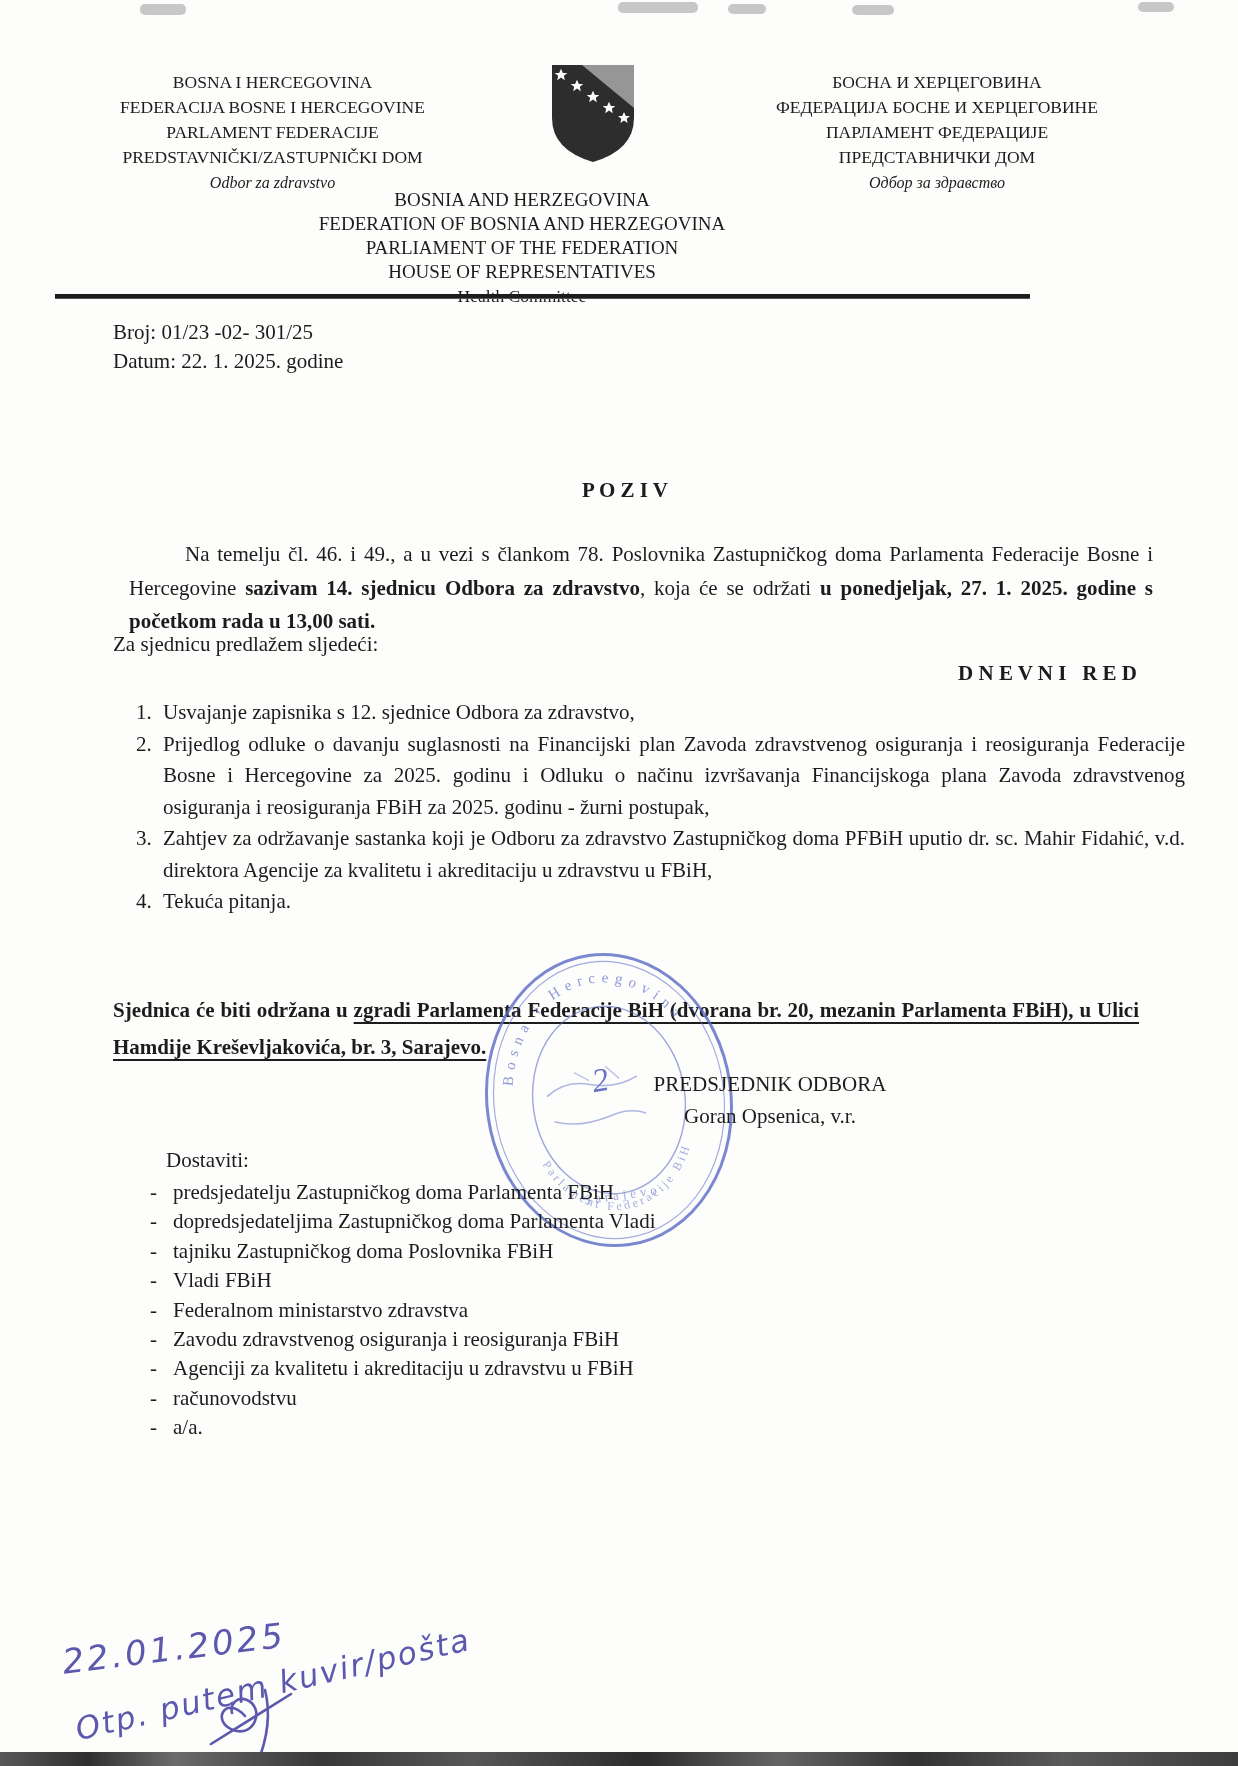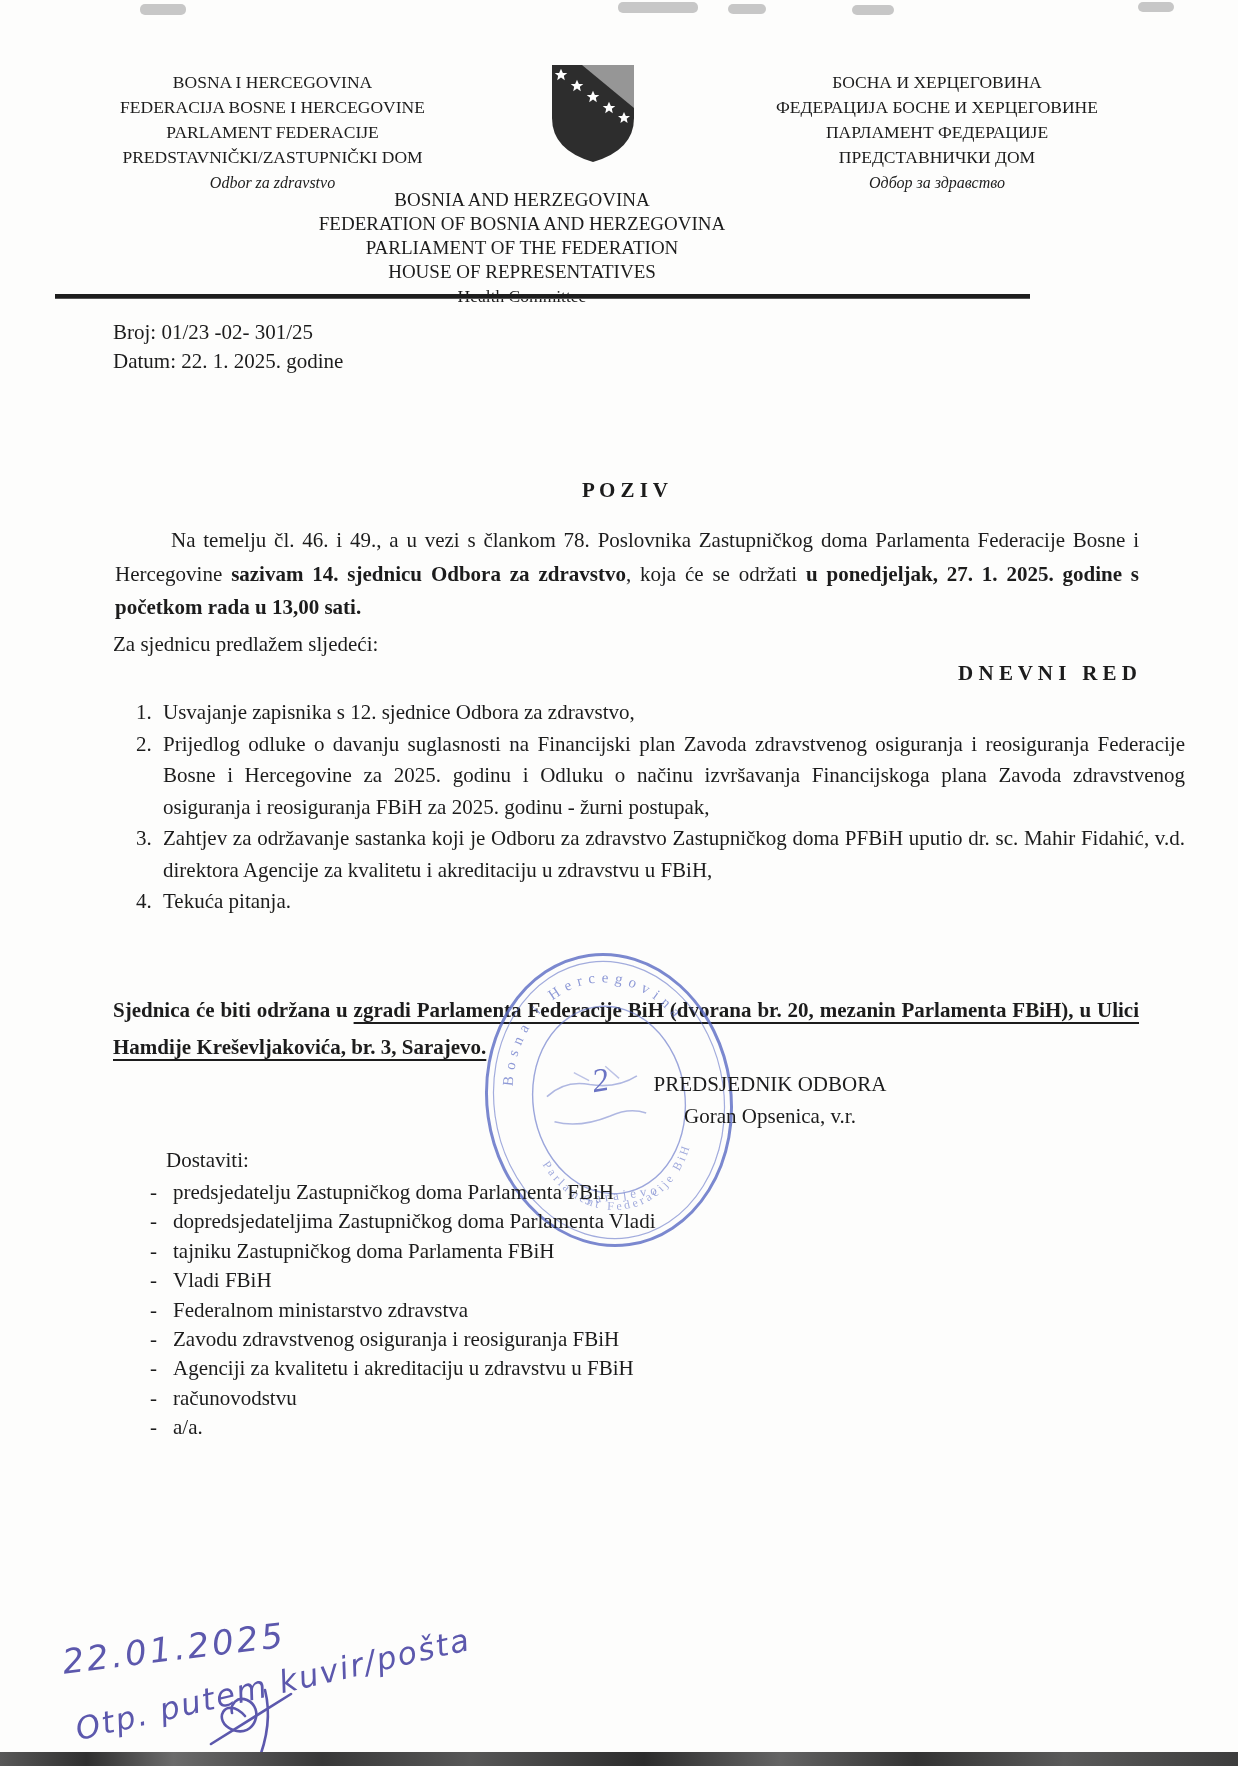--- a/index.html
+++ b/index.html
@@ -23,21 +23,21 @@
   .rule{left:55px;top:294px;width:975px;height:4px;background:#1d1d1d;
         border-bottom:1px solid #555;}
 
   .ref{left:113px;top:318px;font-size:21px;line-height:29px;}
 
   .recipient{left:113px;top:425px;font-size:20.5px;font-weight:700;letter-spacing:.4px;}
   .title{left:113px;top:478px;width:1024px;text-align:center;font-size:21px;
          font-weight:700;white-space:pre;}
 
   .intro{left:113px;top:522px;width:1024px;font-size:21px;line-height:33.5px;
-         text-align:justify;text-indent:56px;margin:2px;}
+         text-align:justify;text-indent:56px;margin:16px;}
 
   .lead{left:113px;top:632px;font-size:21px;}
   .agenda-head{left:113px;top:661px;width:1024px;text-align:right;font-size:21px;
                font-weight:700;white-space:pre;}
 
   ol.agenda{left:113px;top:697px;width:1028px;margin:0;padding:0 0 0 44px;
             font-size:21px;line-height:31.5px;}
   ol.agenda li{text-align:justify;padding-left:6px;}
 
   .venue{left:113px;top:992px;width:1026px;font-size:21px;font-weight:700;
@@ -167,21 +167,21 @@
 
   <div class="abs sig">
     <div>PREDSJEDNIK ODBORA</div>
     <div>Goran Opsenica, v.r.</div>
   </div>
 
   <div class="abs dist-lead">Dostaviti:</div>
   <ul class="abs dist">
     <li>predsjedatelju Zastupničkog doma Parlamenta FBiH</li>
     <li>dopredsjedateljima Zastupničkog doma Parlamenta Vladi</li>
-    <li>tajniku Zastupničkog doma Parlamenta FBiH</li>
+    <li>tajniku Zastupničkog doma Poslovnika FBiH</li>
     <li>Vladi FBiH</li>
     <li>Federalnom ministarstvo zdravstva</li>
     <li>Zavodu zdravstvenog osiguranja i reosiguranja FBiH</li>
     <li>Agenciji za kvalitetu i akreditaciju u zdravstvu u FBiH</li>
     <li>računovodstvu</li>
     <li>a/a.</li>
   </ul>
 
   <div class="abs ink hw-date">22.01.2025</div>
   <div class="abs ink hw-note">Otp. putem kuvir/pošta</div>

